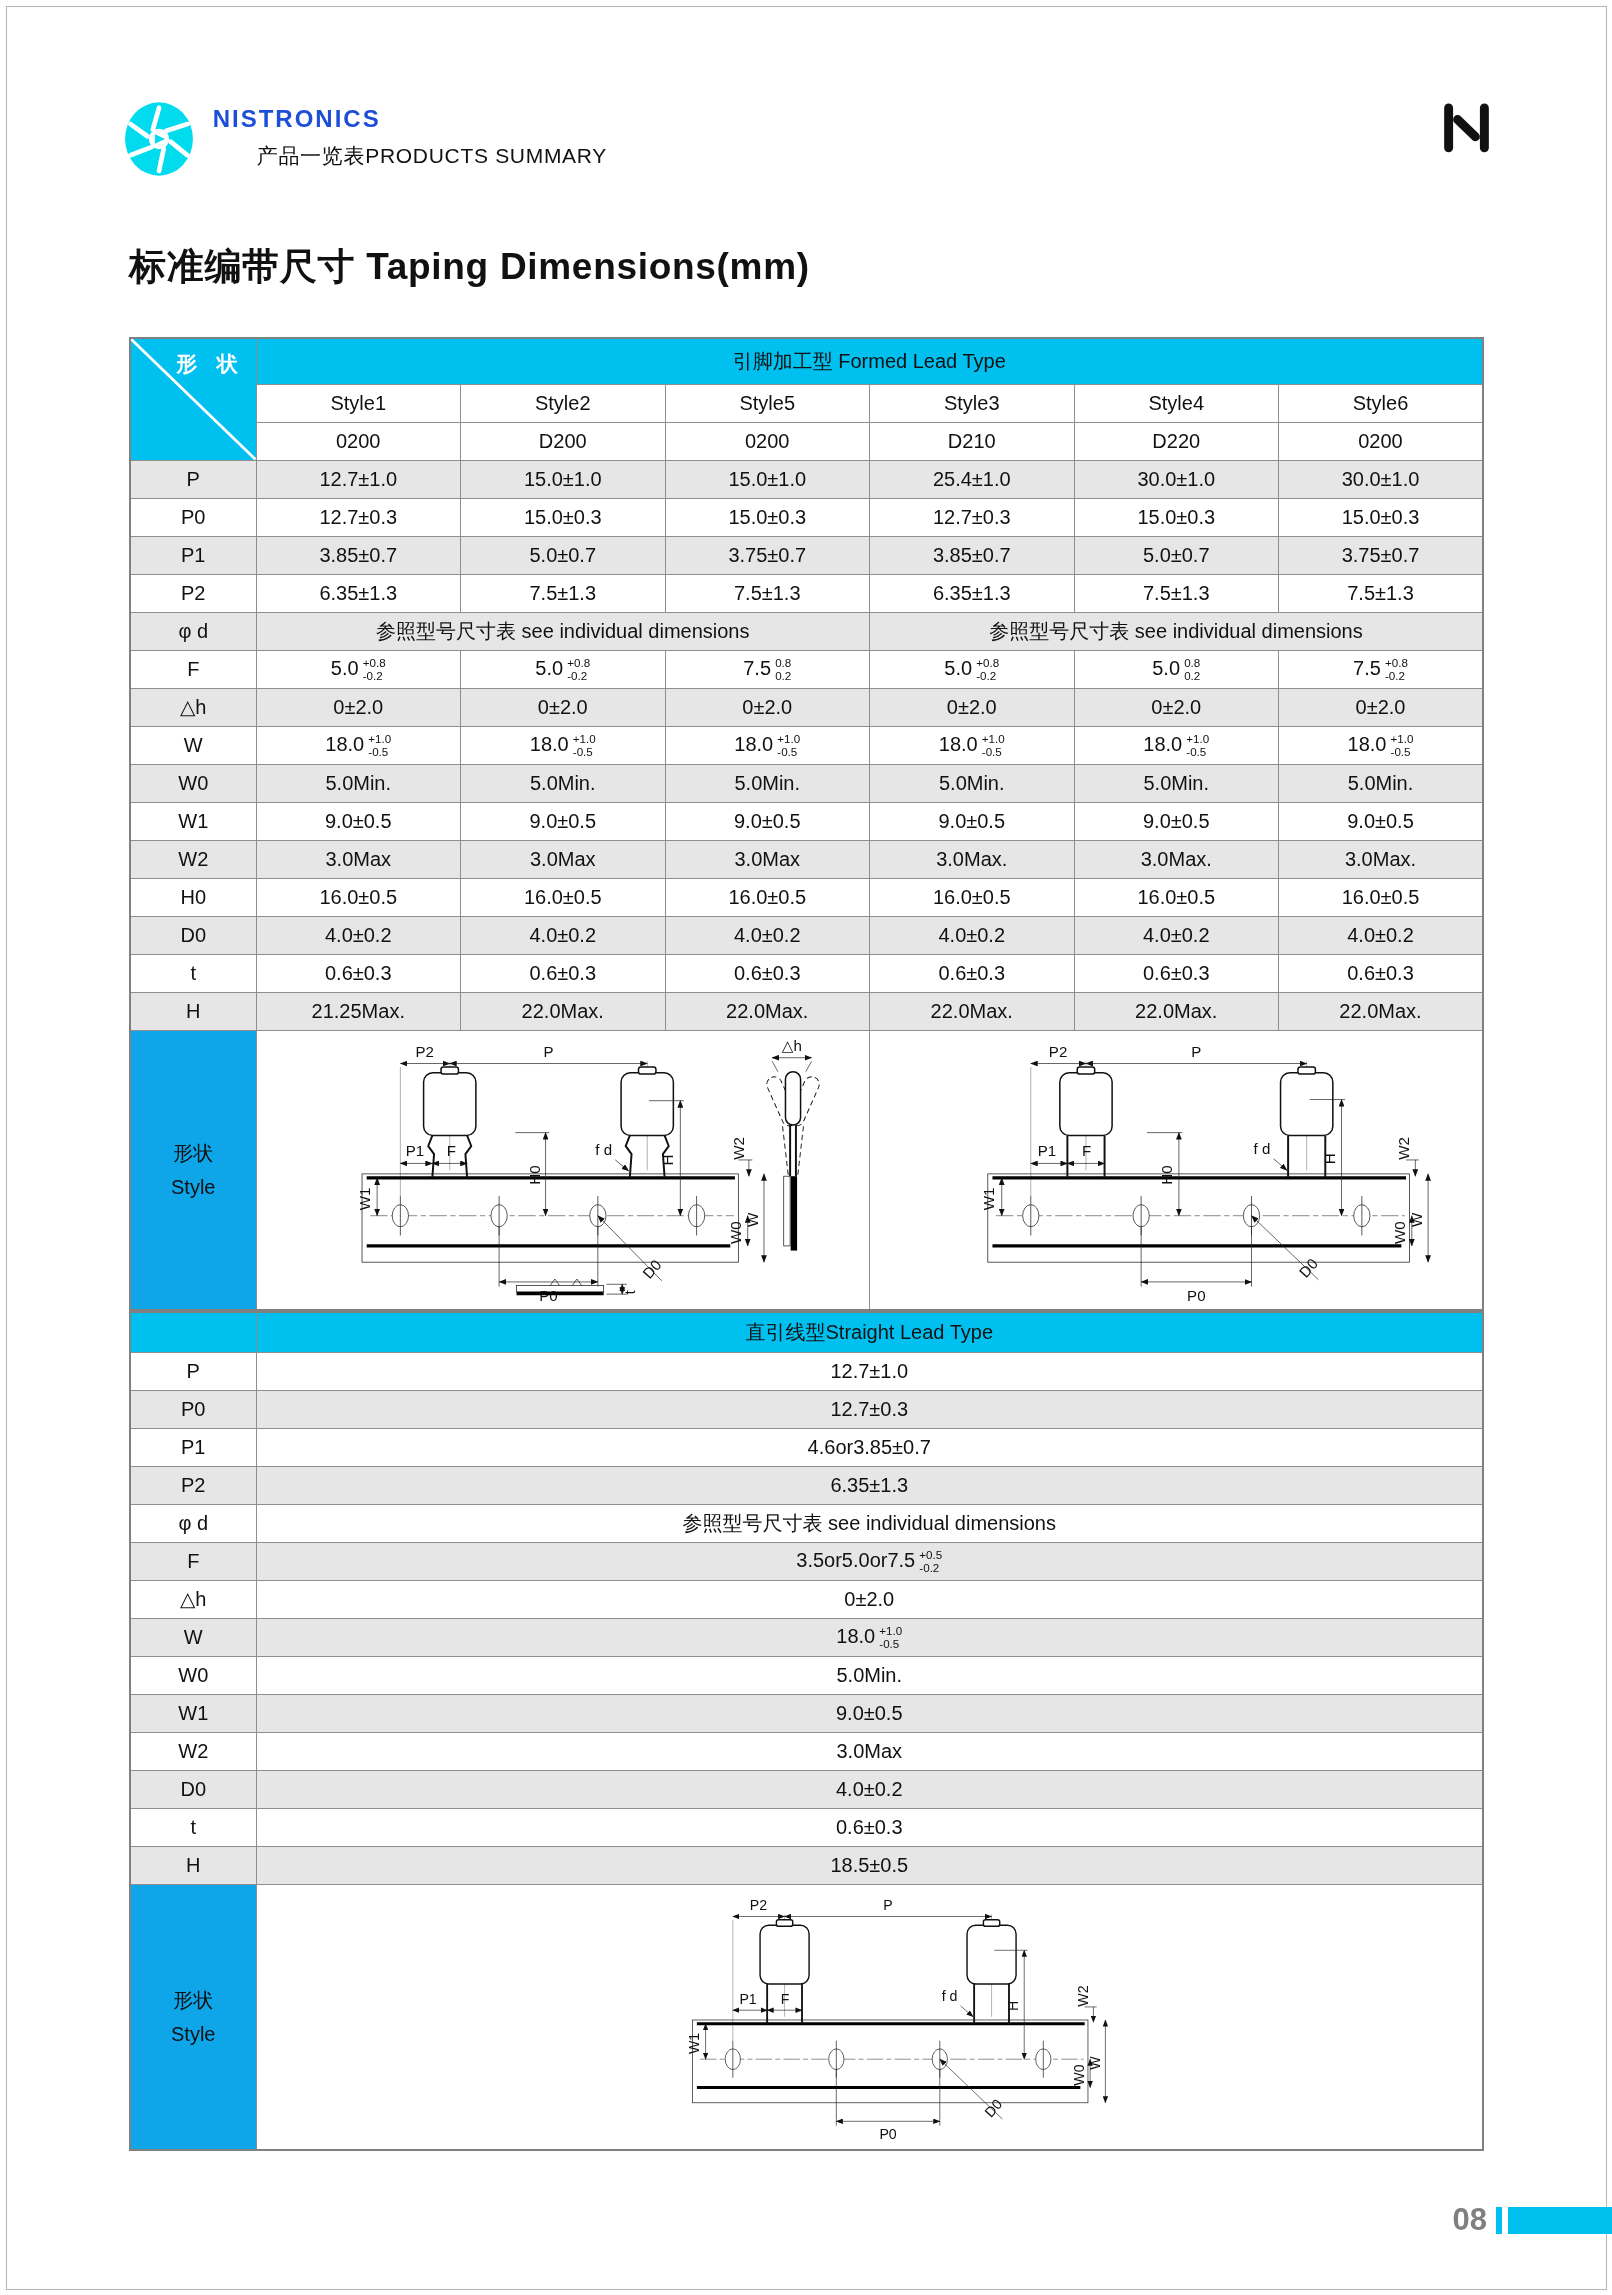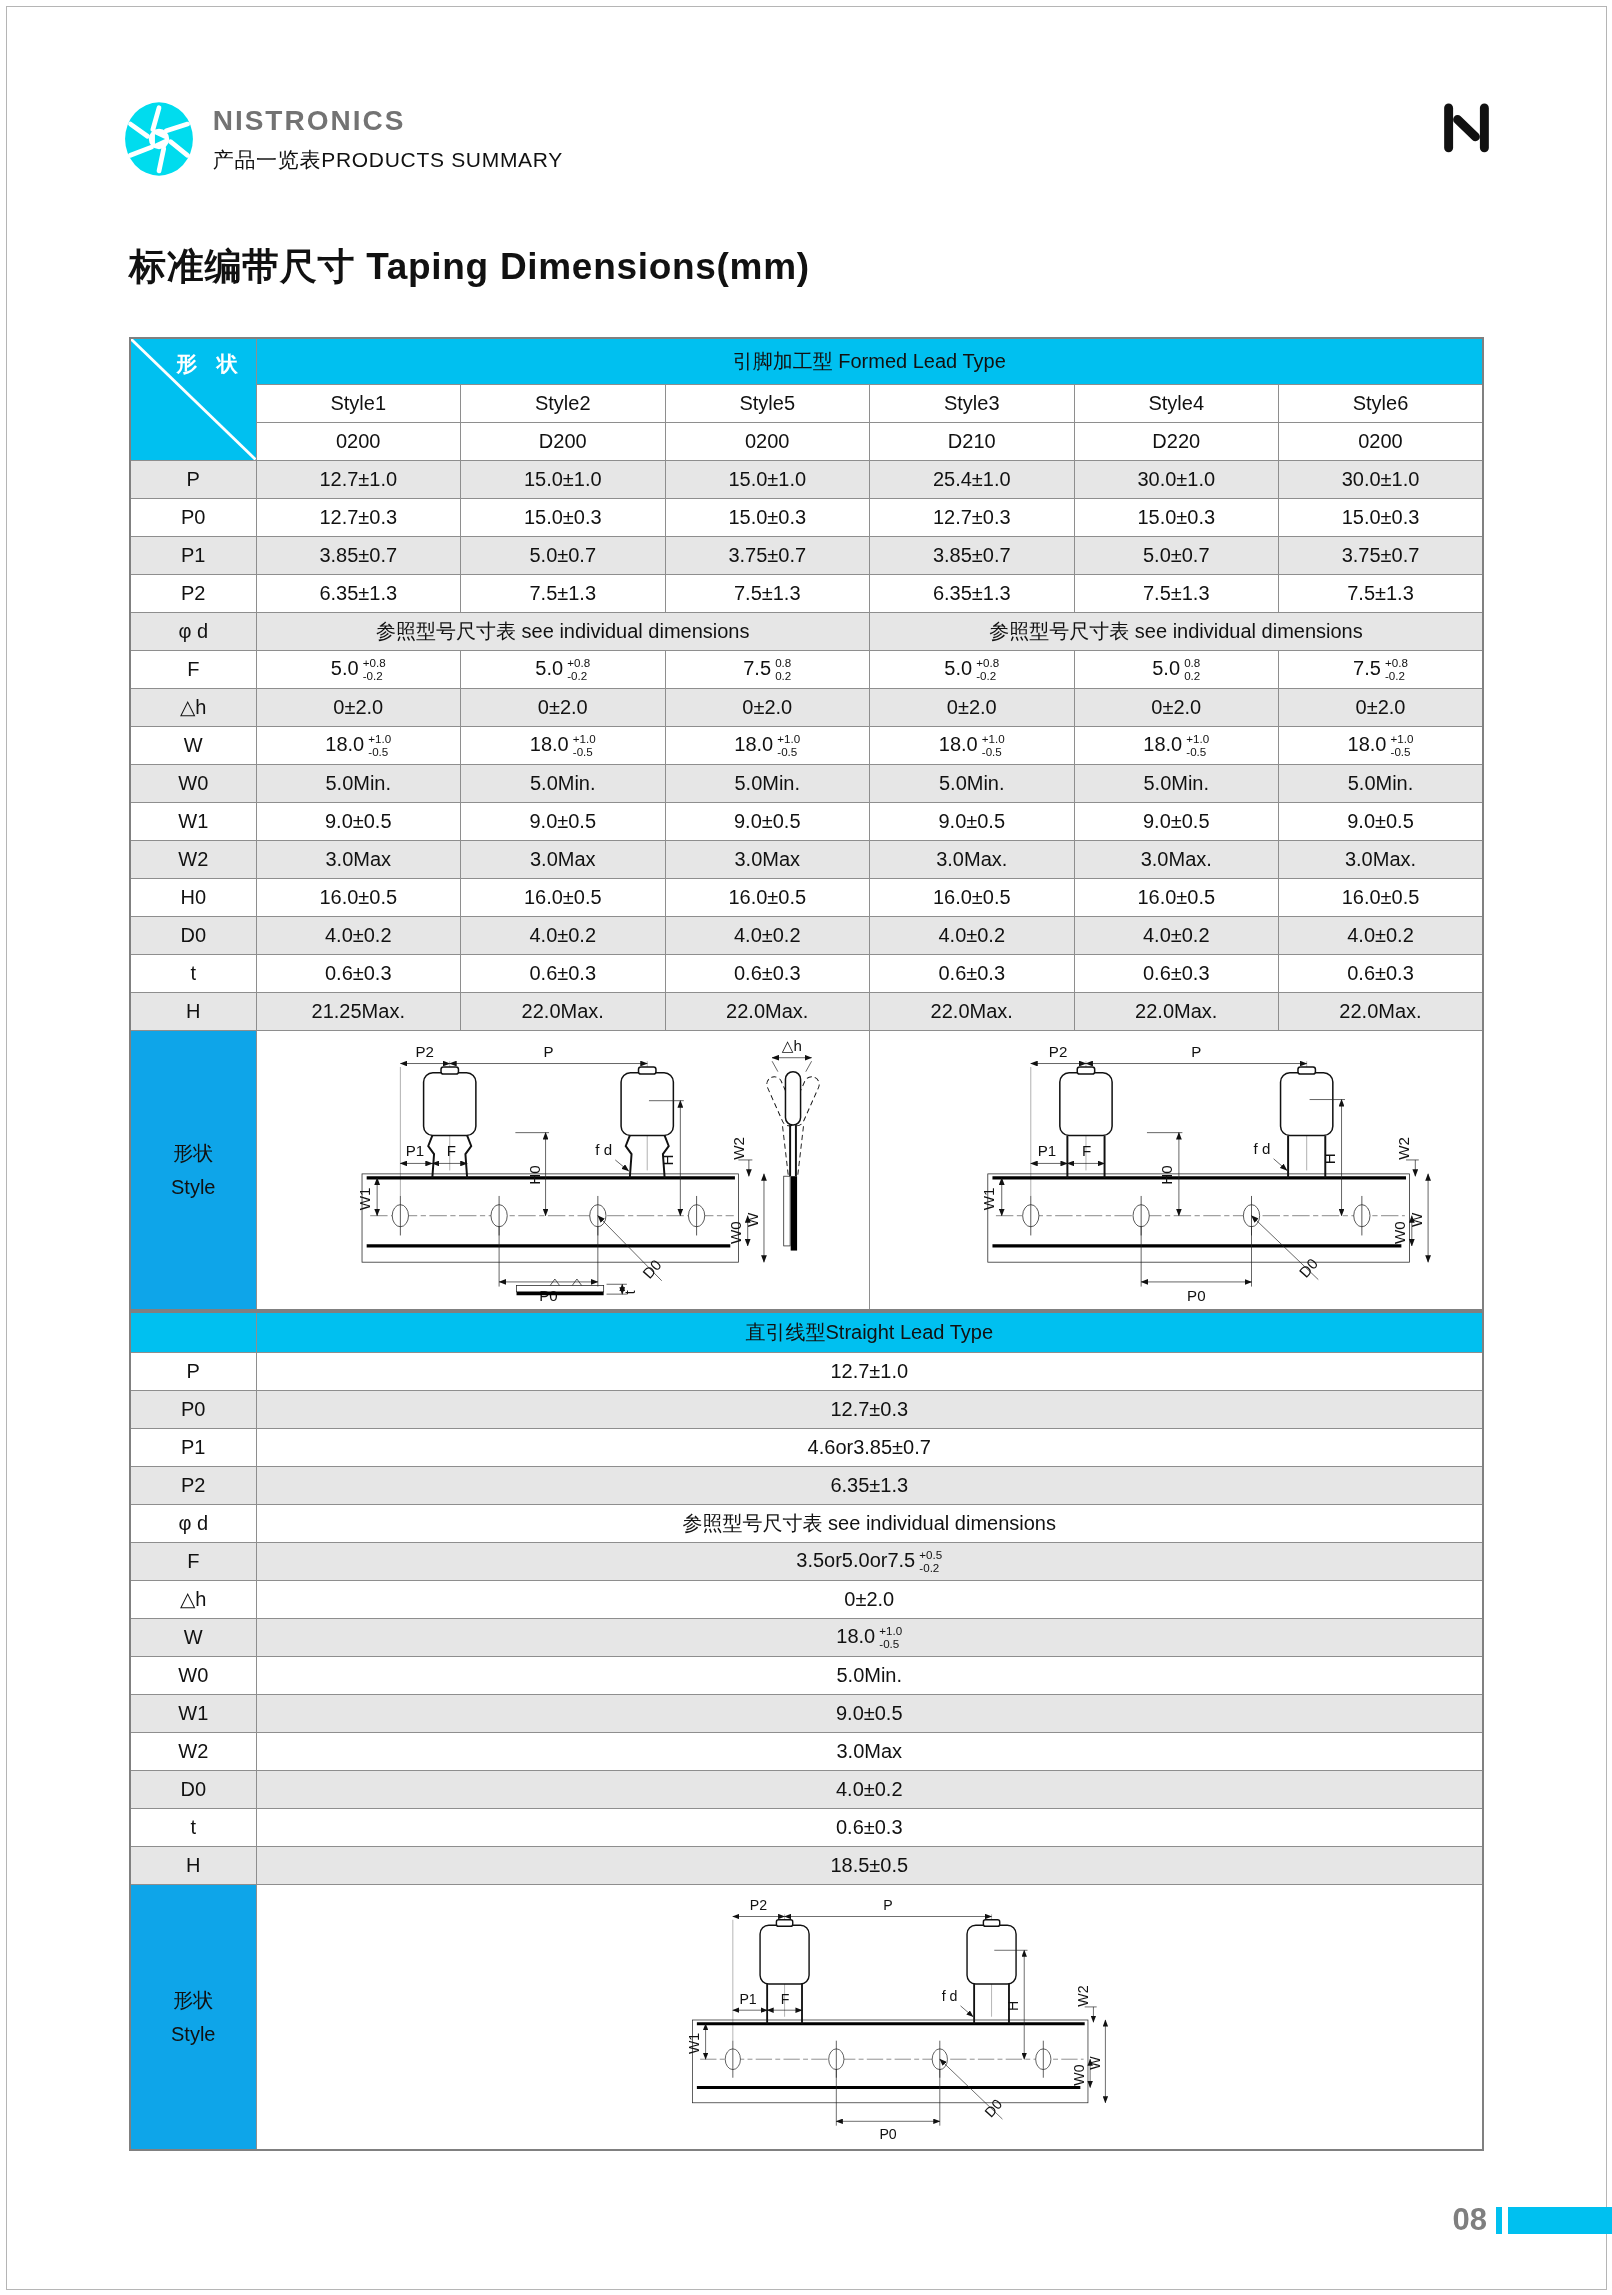--- a/index.html
+++ b/index.html
@@ -6,22 +6,22 @@
   body{
     width:1612px;height:2295px;position:relative;
     font-family:"Liberation Sans","DejaVu Sans",sans-serif;color:#111;
   }
   .frame{position:absolute;left:5.5px;top:5.5px;right:5.5px;bottom:5.5px;border:1.4px solid #b5b5b5;pointer-events:none;}
 
   
   .brand{position:absolute;left:123px;top:101px;display:flex;align-items:flex-start;}
   .brand-icon{width:72px;height:76px;}
   .brand-txt{margin-left:17.7px;padding-top:5.5px;}
-  .brand-name{font-size:28px;font-weight:bold;color:#737373;letter-spacing:2px;line-height:1;}
-  .brand-tag{font-size:21px;color:#111;margin-top:11px;letter-spacing:0.7px;}
+  .brand-name{font-size:24px;font-weight:bold;color:#1d4ed8;letter-spacing:2px;line-height:1;}
+  .brand-tag{font-size:21px;color:#111;margin-top:11px;letter-spacing:0.7px;margin-left:44px;}
   .n-mark{position:absolute;left:1439px;top:101px;width:55px;height:55px;}
   .page-title{position:absolute;left:129px;top:217px;font-size:37px;font-weight:bold;letter-spacing:0.7px;}
 
   
   .tbl{position:absolute;left:129px;border-collapse:collapse;table-layout:fixed;width:1355px;background:#fff;}
   .tbl td,.tbl th{border:1.4px solid #8e8e8e;text-align:center;vertical-align:middle;
       font-size:20px;font-weight:normal;color:#111;padding:0;height:37px;}
   .tbl{border:2px solid #808080;}
   .cyan{background:#00c0f0;color:#ffffff;font-weight:bold;font-size:21px;}
   .shade td{background:#e6e6e6;}

